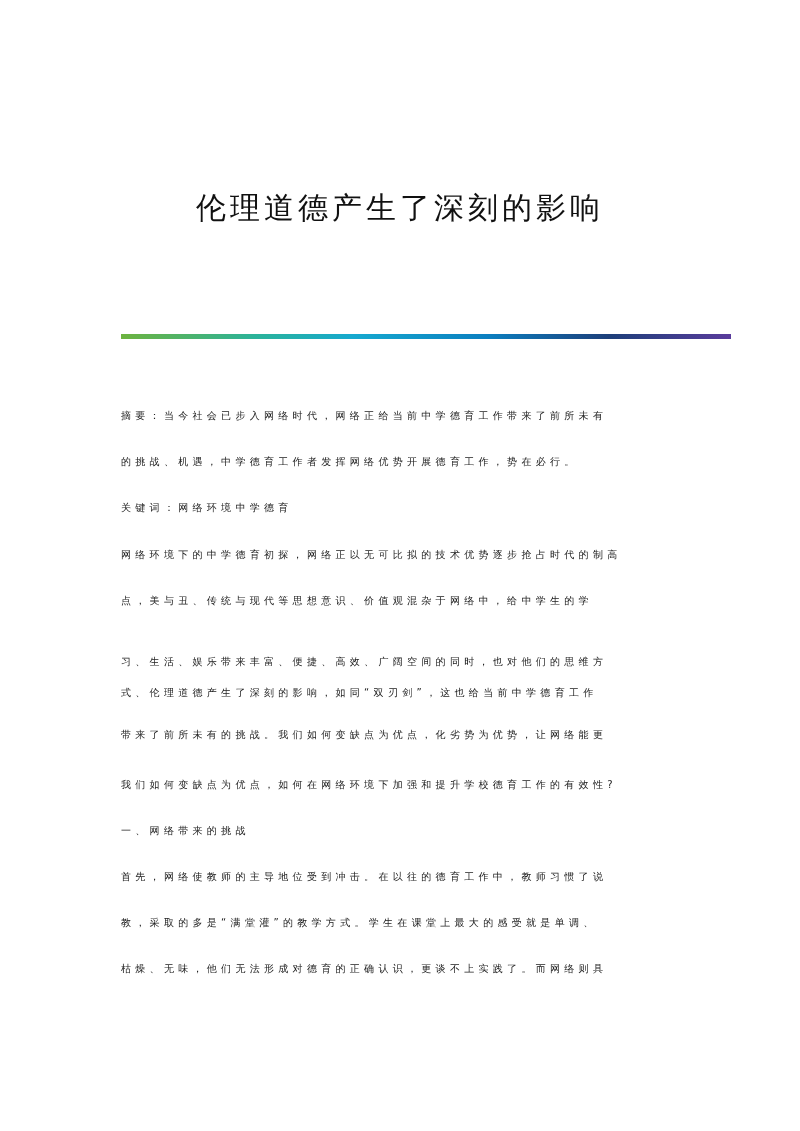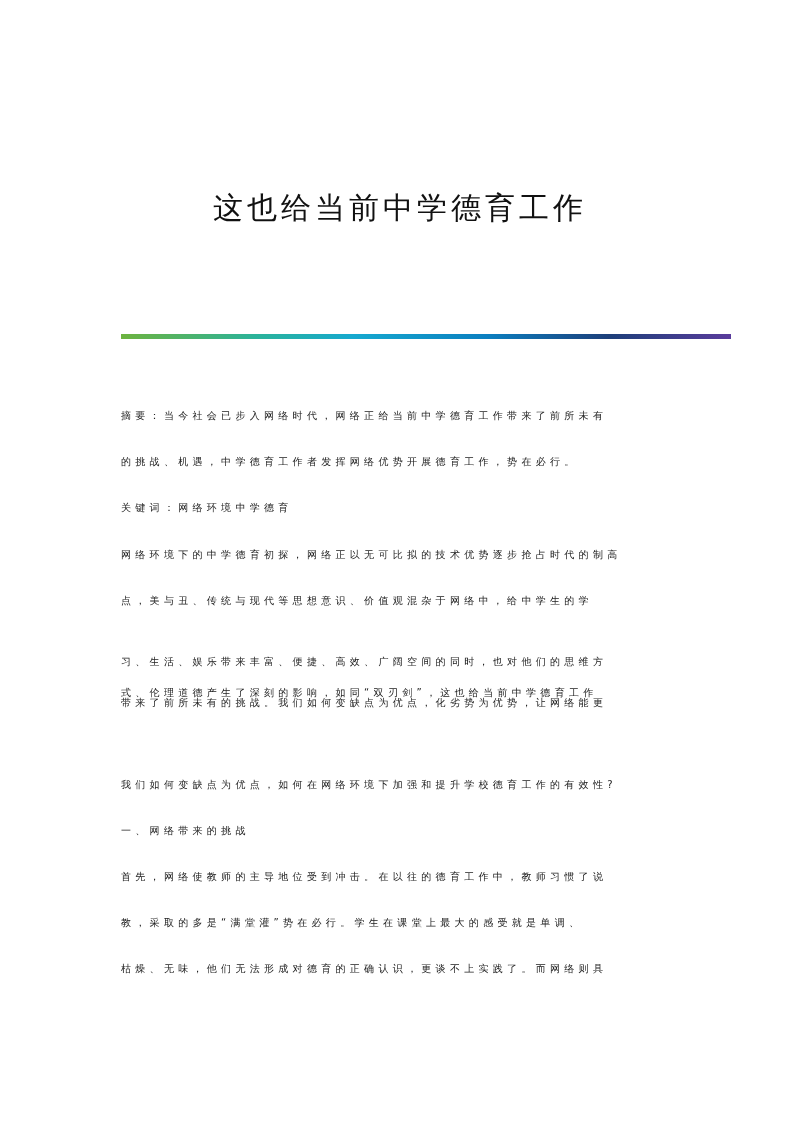--- a/index.html
+++ b/index.html
@@ -9,33 +9,33 @@
            font-size: 30px; letter-spacing: 4px; color: #111; font-family: "DejaVu Sans", sans-serif; }
   .rule { position: absolute; left: 121px; top: 334px; width: 610px; height: 5px;
           background: linear-gradient(to right, #6db33f 0%, #2bb39a 22%, #16a9cf 38%, #0b7fc0 60%, #1d3f7a 80%, #5a3c9c 100%); }
   .line { position: absolute; left: 121px; font-size: 10px; letter-spacing: 4.3px;
           white-space: nowrap; color: #222; line-height: 20px; }
 </style>
 </head>
 <body>
 
 <div>
-  <div class="title">这也给当前中学德育工作</div>
+  <div class="title">伦理道德产生了深刻的影响</div>
   <div class="rule"></div>
 
   <div class="line" style="top:406px">摘要：当今社会已步入网络时代，网络正给当前中学德育工作带来了前所未有</div>
   <div class="line" style="top:452px">的挑战、机遇，中学德育工作者发挥网络优势开展德育工作，势在必行。</div>
 
   <div class="line" style="top:498px">关键词：网络环境中学德育</div>
 
   <div class="line" style="top:545px">网络环境下的中学德育初探，网络正以无可比拟的技术优势逐步抢占时代的制高</div>
   <div class="line" style="top:591px">点，美与丑、传统与现代等思想意识、价值观混杂于网络中，给中学生的学</div>
   <div class="line" style="top:652px">习、生活、娱乐带来丰富、便捷、高效、广阔空间的同时，也对他们的思维方</div>
   <div class="line" style="top:683px">式、伦理道德产生了深刻的影响，如同“双刃剑”，这也给当前中学德育工作</div>
-  <div class="line" style="top:693px">带来了前所未有的挑战。我们如何变缺点为优点，化劣势为优势，让网络能更</div>
+  <div class="line" style="top:725px">带来了前所未有的挑战。我们如何变缺点为优点，化劣势为优势，让网络能更</div>
   <div class="line" style="top:775px">我们如何变缺点为优点，如何在网络环境下加强和提升学校德育工作的有效性?</div>
 
   <div class="line" style="top:821px">一、网络带来的挑战</div>
 
   <div class="line" style="top:867px">首先，网络使教师的主导地位受到冲击。在以往的德育工作中，教师习惯了说</div>
-  <div class="line" style="top:913px">教，采取的多是“满堂灌”势在必行。学生在课堂上最大的感受就是单调、</div>
+  <div class="line" style="top:913px">教，采取的多是“满堂灌”的教学方式。学生在课堂上最大的感受就是单调、</div>
   <div class="line" style="top:959px">枯燥、无味，他们无法形成对德育的正确认识，更谈不上实践了。而网络则具</div>
 </div>
 
 </body></html>

